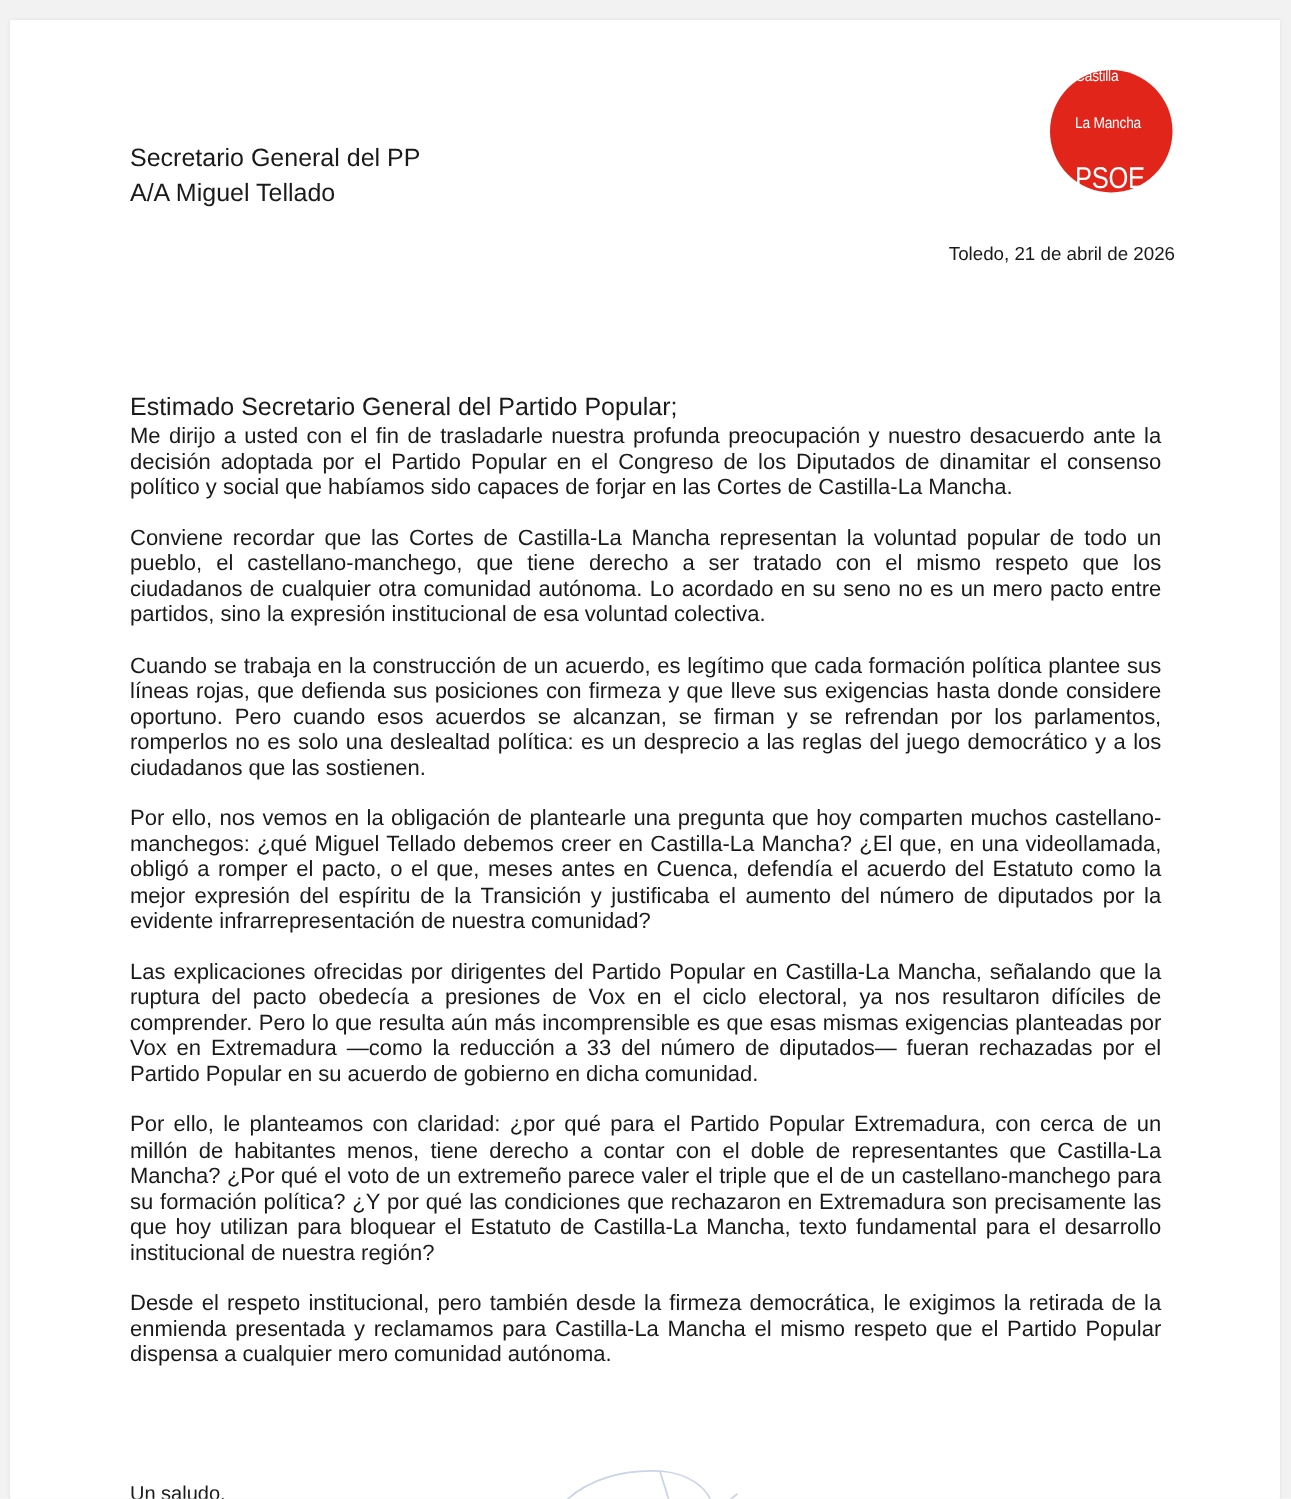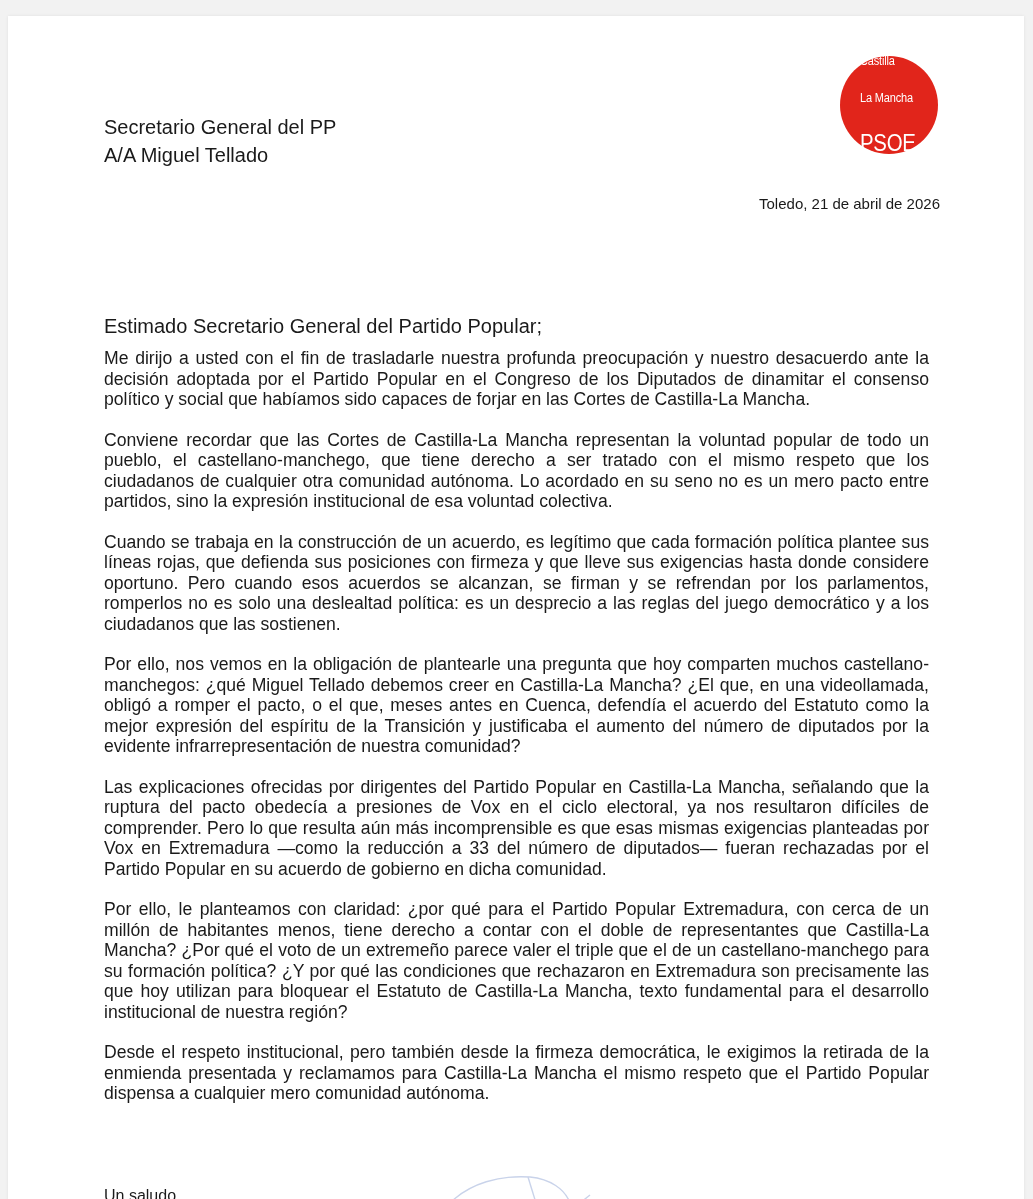--- a/index.html
+++ b/index.html
@@ -89,21 +89,21 @@
       position: absolute;
       left: 104px;
       top: 330px;
       width: 825px;
       font-size: 17.6px;
       line-height: 20.5px;
       color: #1a1a1a;
       text-align: justify;
     }
     .body-text p {
-      margin: 18px 0 20px 0;
+      margin: 8px 0 20px 0;
     }
     .body-text p.p1 { margin-bottom: 20px; }
     .closing {
       position: absolute;
       left: 104px;
       top: 1155px;
       font-size: 16px;
       color: #1a1a1a;
       margin-top: 32px;
     }

